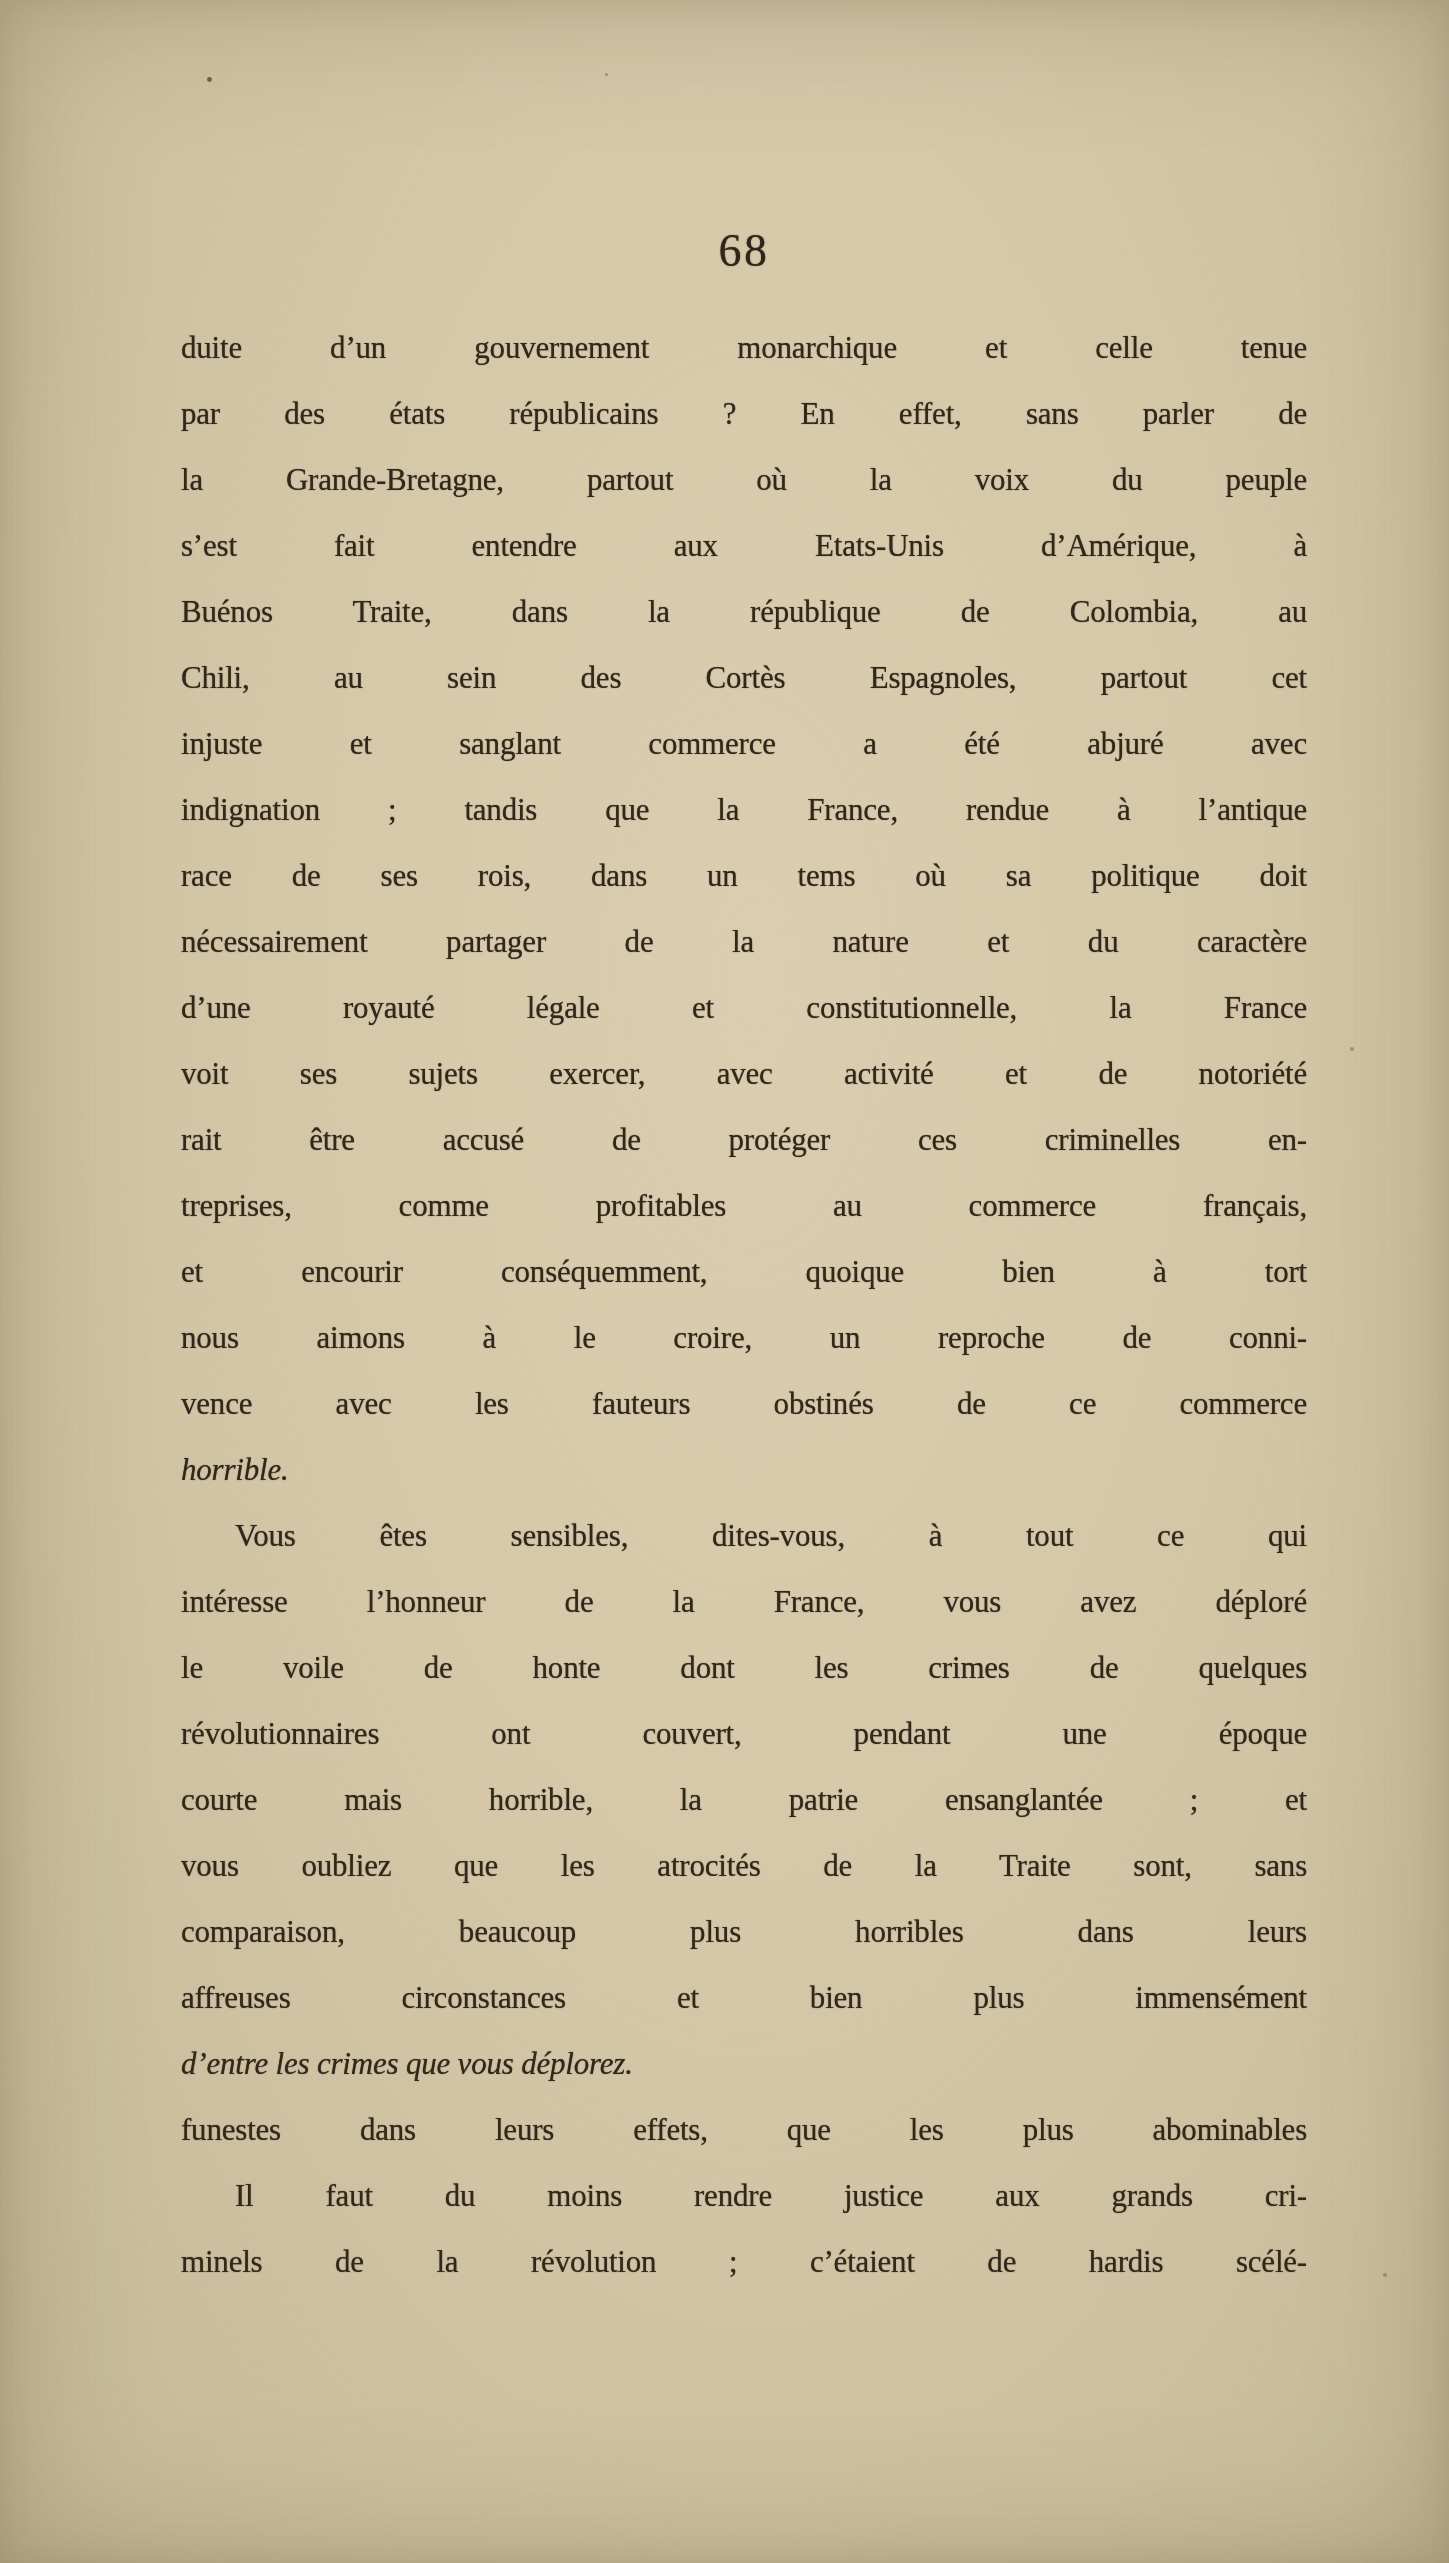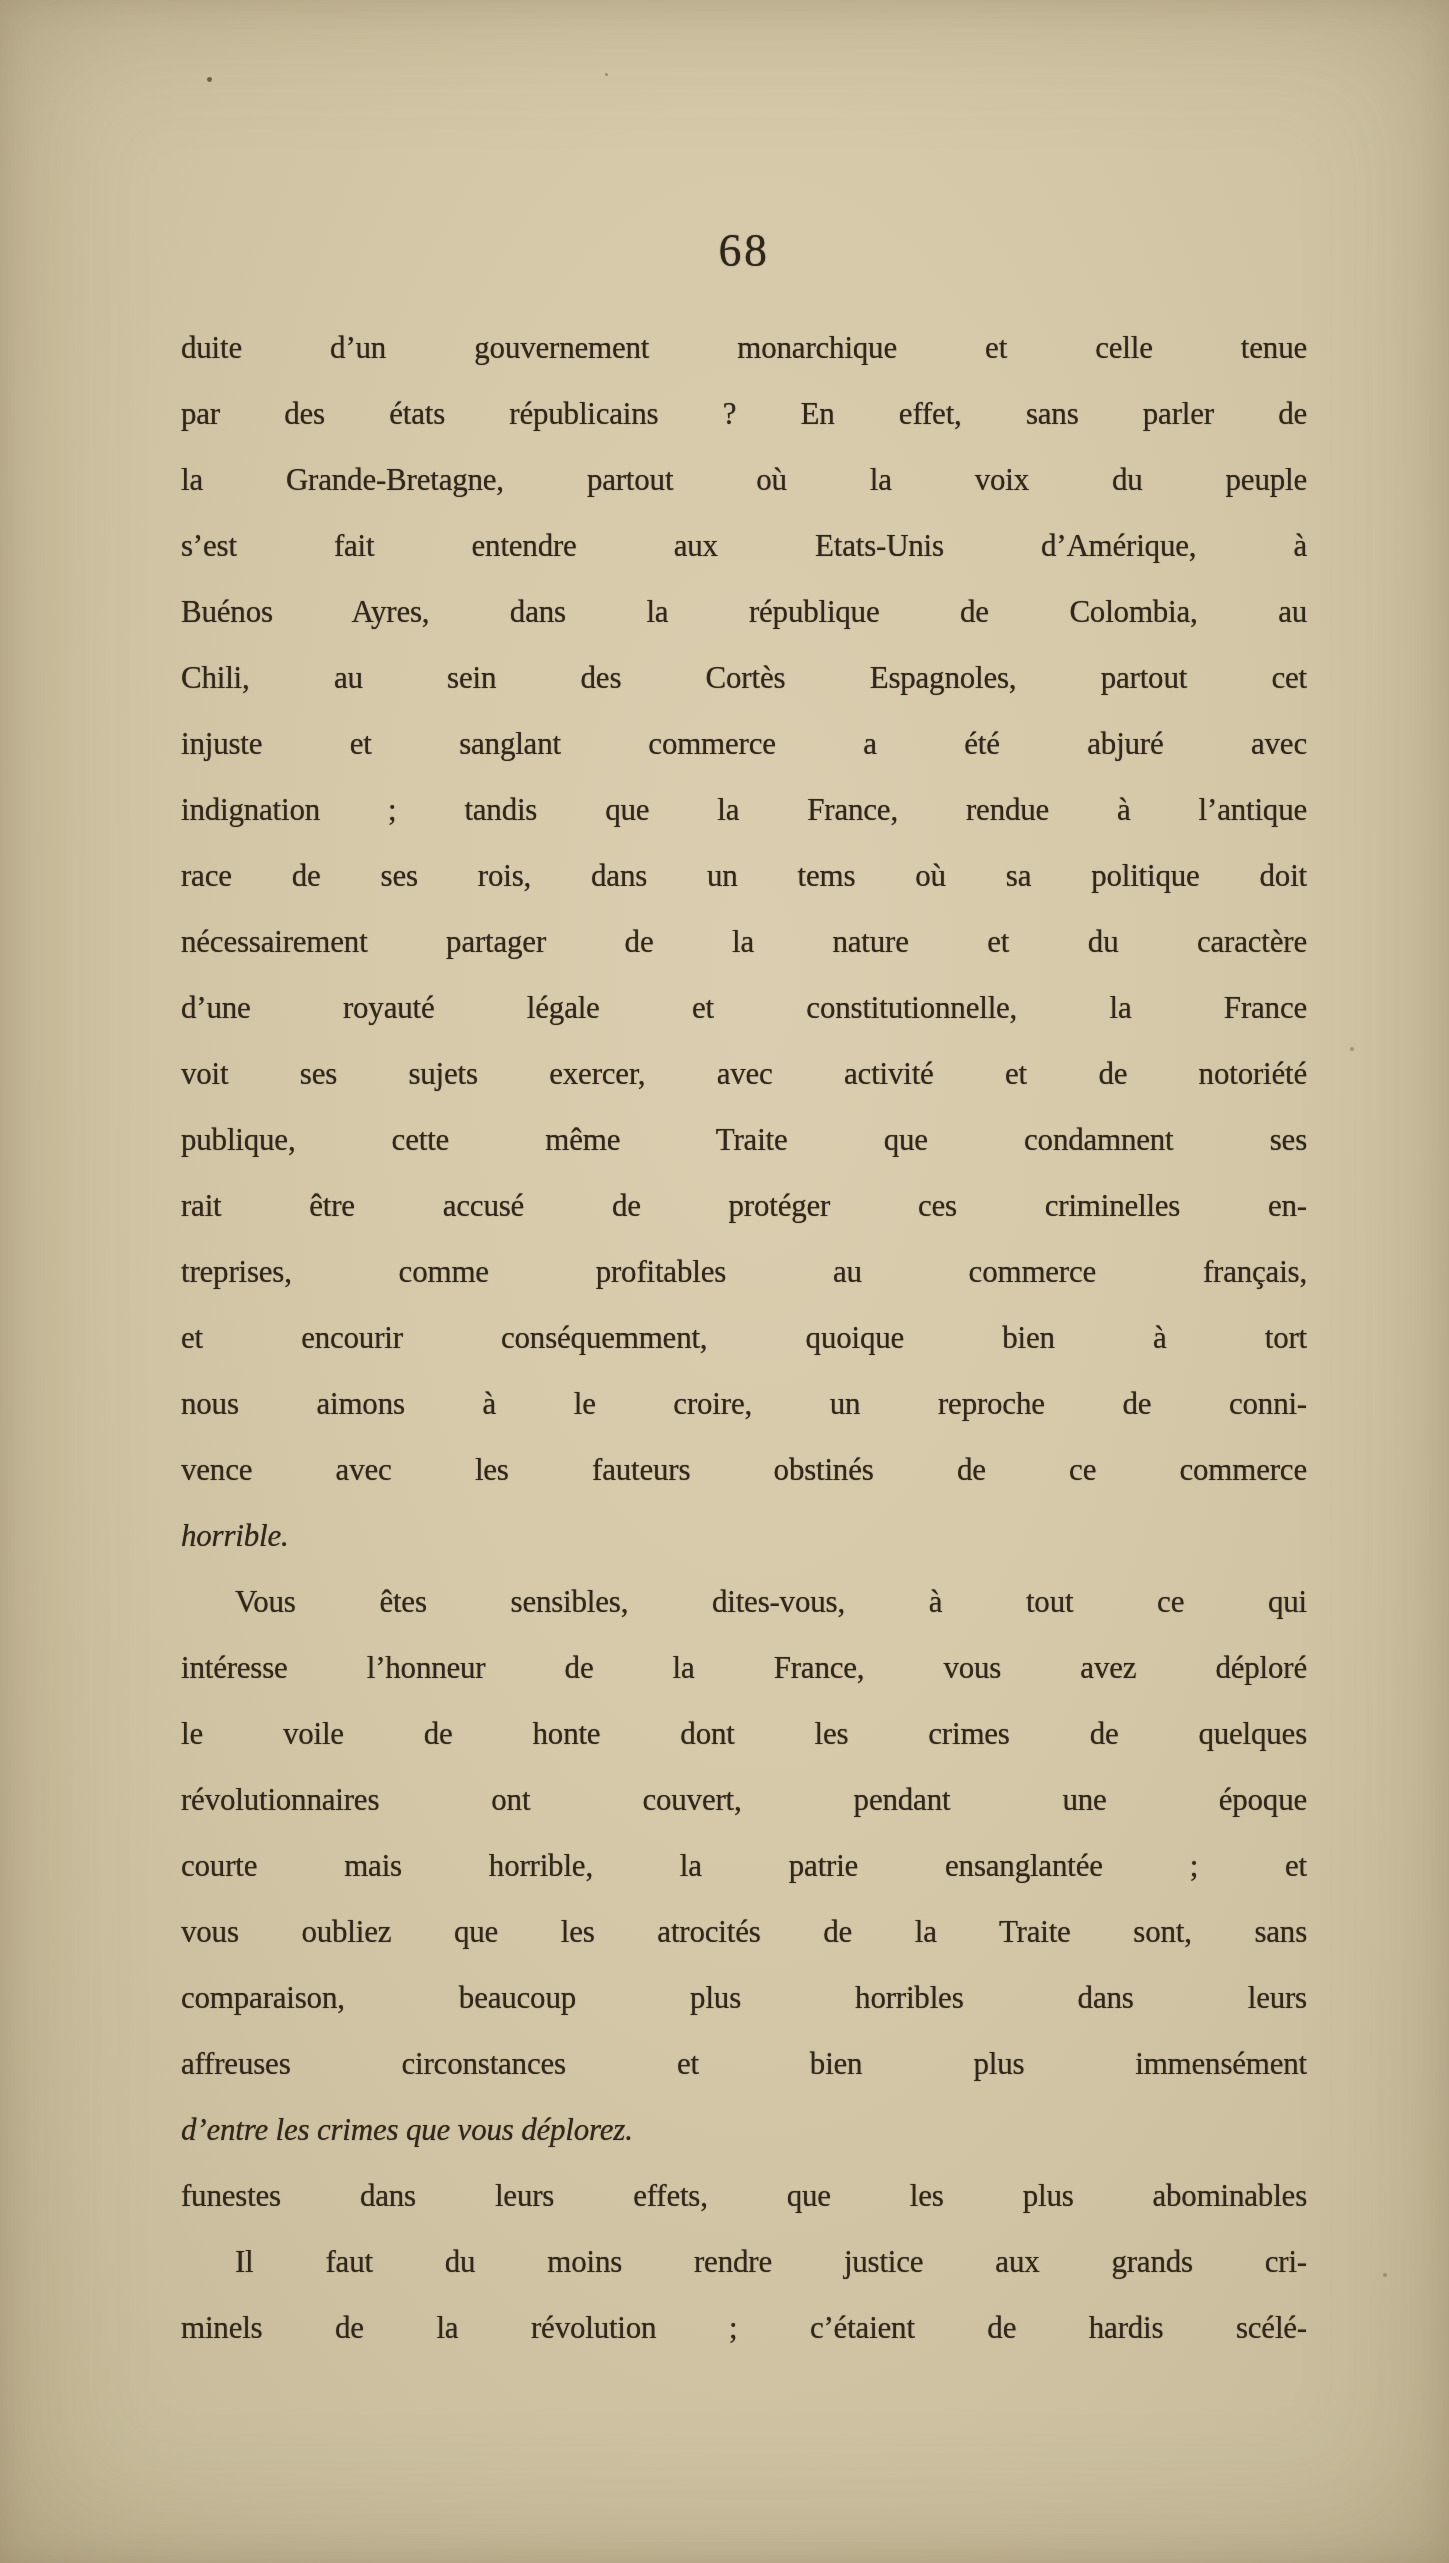--- a/index.html
+++ b/index.html
@@ -84,29 +84,28 @@
 
 <div class="scan-page">
 
   <div class="page-number">68</div>
 
   <div class="text-block">
       <div class="text-line">duite d’un gouvernement monarchique et celle tenue</div>
       <div class="text-line">par des états républicains ? En effet, sans parler de</div>
       <div class="text-line">la Grande-Bretagne, partout où la voix du peuple</div>
       <div class="text-line">s’est fait entendre aux Etats-Unis d’Amérique, à</div>
-      <div class="text-line">Buénos Ayres, dans la république de Colombia, au</div>
+      <div class="text-line">Buénos Traite, dans la république de Colombia, au</div>
       <div class="text-line">Chili, au sein des Cortès Espagnoles, partout cet</div>
       <div class="text-line">injuste et sanglant commerce a été abjuré avec</div>
       <div class="text-line">indignation ; tandis que la France, rendue à l’antique</div>
       <div class="text-line">race de ses rois, dans un tems où sa politique doit</div>
       <div class="text-line">nécessairement partager de la nature et du caractère</div>
       <div class="text-line">d’une royauté légale et constitutionnelle, la France</div>
       <div class="text-line">voit ses sujets exercer, avec activité et de notoriété</div>
-      <div class="text-line">publique, cette même Traite que condamnent ses</div>
       <div class="text-line">rait être accusé de protéger ces criminelles en-</div>
       <div class="text-line">treprises, comme profitables au commerce français,</div>
       <div class="text-line">et encourir conséquemment, quoique bien à tort</div>
       <div class="text-line">nous aimons à le croire, un reproche de conni-</div>
       <div class="text-line">vence avec les fauteurs obstinés de ce commerce</div>
       <div class="text-line para-end">horrible.</div>
       <div class="text-line indent">Vous êtes sensibles, dites-vous, à tout ce qui</div>
       <div class="text-line">intéresse l’honneur de la France, vous avez déploré</div>
       <div class="text-line">le voile de honte dont les crimes de quelques</div>
       <div class="text-line">révolutionnaires ont couvert, pendant une époque</div>

